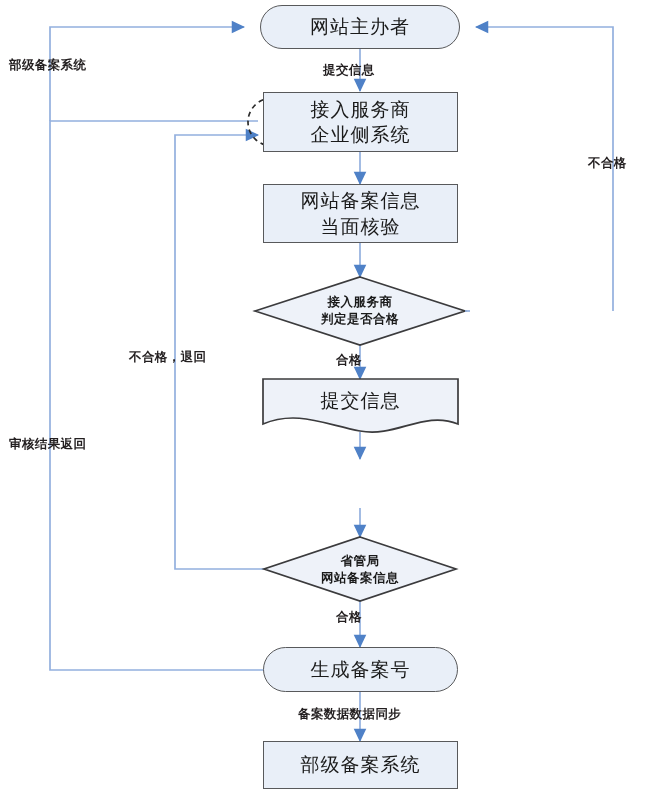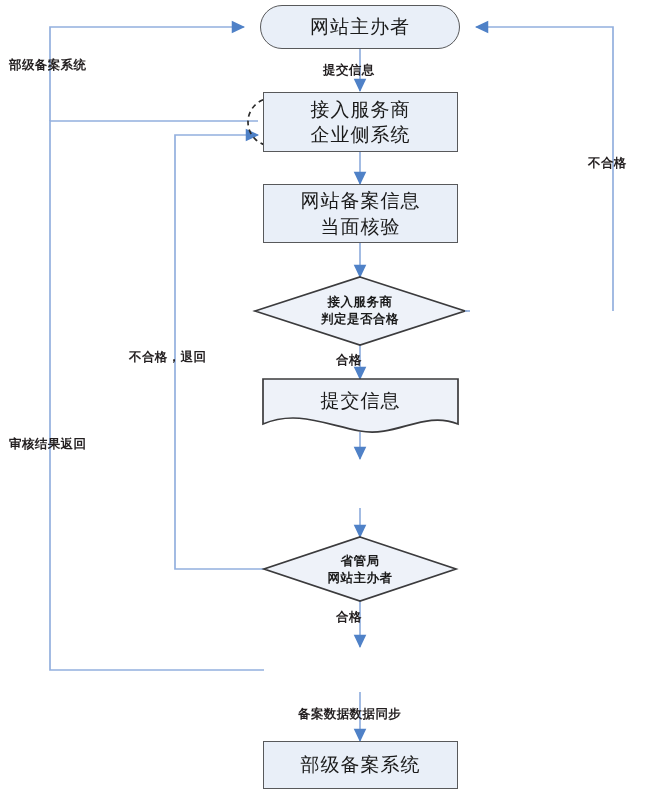--- a/index.html
+++ b/index.html
@@ -136,23 +136,26 @@
 判定是否合格</span>
   </div>
 
   <div class="doc-label" style="left:263px;top:381px;width:195px;height:40px;">
     <span>提交信息</span>
   </div>
 
 
   <div class="decision-label" style="left:295px;top:549px;width:130px;height:42px;">
     <span>省管局
-网站主办者</span>
+网站备案信息</span>
   </div>
 
+  <div class="node pill" style="left:263px;top:647px;width:195px;height:45px;">
+    <span>生成备案号</span>
+  </div>
 
   <div class="node proc" style="left:263px;top:741px;width:195px;height:48px;">
     <span>部级备案系统</span>
   </div>
 
   <div class="edge-label" style="left:9px;top:57px;"><span>部级备案系统</span></div>
 
   <div class="edge-label" style="left:323px;top:62px;"><span>提交信息</span></div>
 
   <div class="edge-label" style="left:588px;top:155px;"><span>不合格</span></div>

